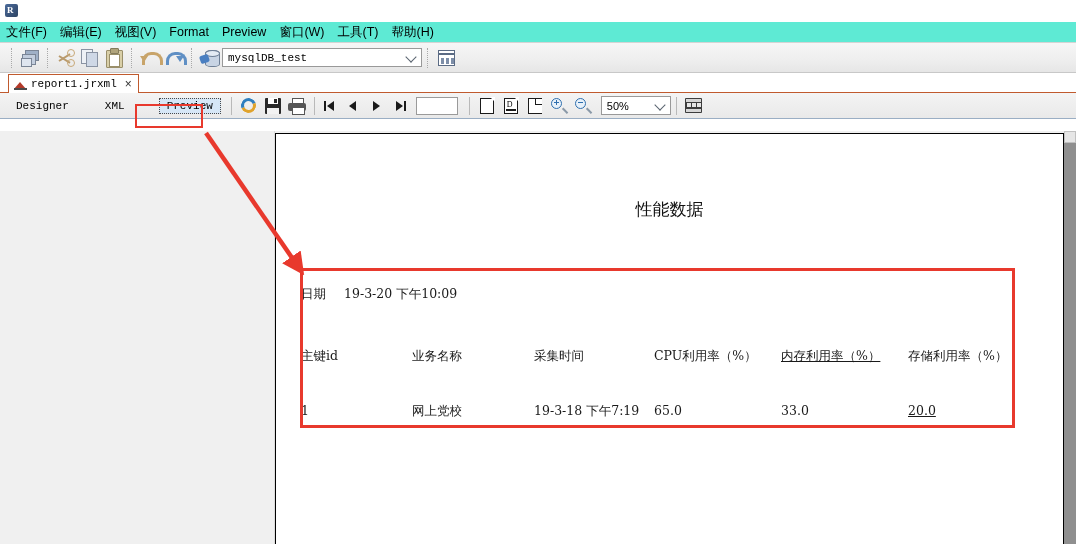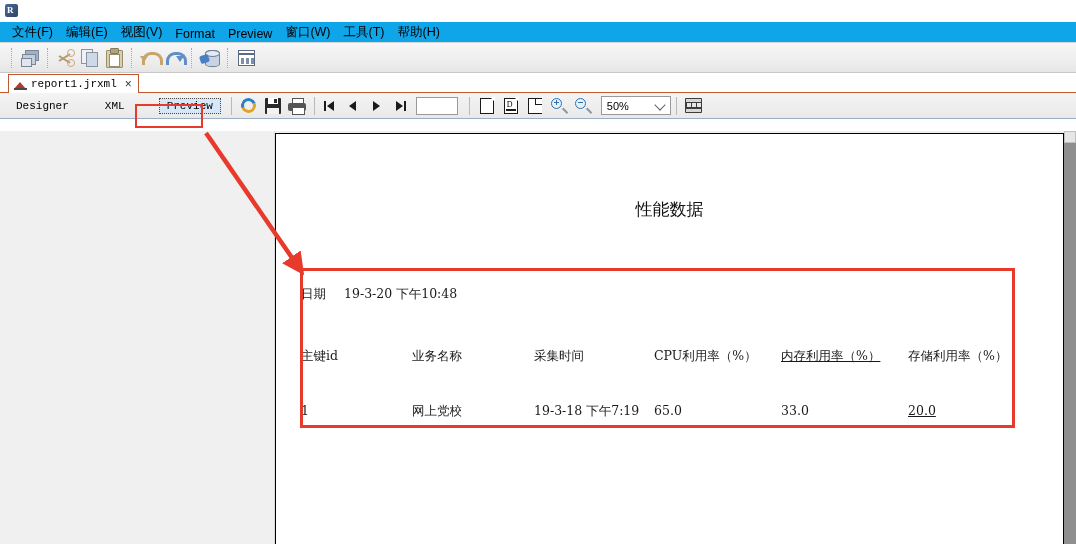--- a/index.html
+++ b/index.html
@@ -51,24 +51,23 @@
   }
   #app-title {
     font-size: 12.5px;
     color: #000;
     font-family: "Liberation Sans", sans-serif;
   }
 
   
   #menubar {
     height: 21px;
-    background: #0ea5e9;
+    background: #5eead4;
     display: flex;
-    align-items: flex-end;
-    padding-left: 6px;
+    align-items: center;
     box-sizing: border-box;
     border-bottom: 1px solid #d4d4d4;
   }
   .menu-item {
     font-size: 12.5px;
     padding: 1px 7px 1px 6px;
     color: #000;
     white-space: nowrap;
     cursor: default;
     font-family: "Liberation Sans", sans-serif;
@@ -454,20 +453,24 @@
       </span>
   </div>
   <div class="tb-sep"></div>
   <div class="tb-btn">
     <span class="icn-db">
       <span class="cyl"></span>
         <span class="cyltop"></span>
         <span class="plug"></span>
     </span>
   </div>
+  <div class="combo" id="db-combo">
+    <span title="mysqlDB_test">mysqlDB_test</span>
+    <span class="caret"></span>
+  </div>
   <div class="tb-sep"></div>
   <div class="tb-btn">
     <span class="icn-report-grid"></span>
   </div>
 </div>
 
 <div id="tabstrip">
   <div id="doc-tab">
     <span class="tab-doc-icon">
         <span class="tri"></span>
@@ -570,21 +573,21 @@
   </div>
 </div>
 
 <div id="workspace">
   <div id="left-pad"></div>
 
   <div id="report-page">
     <div id="report-title">性能数据</div>
 
     <div class="rpt-text" style="left:25px; top:152px;">日期</div>
-    <div class="rpt-text" style="left:68px; top:152px;">19-3-20 下午10:48</div>
+    <div class="rpt-text" style="left:68px; top:152px;">19-3-20 下午10:09</div>
 
     <div class="rpt-text" style="left:25px; top:214px;">主键id</div>
     <div class="rpt-text" style="left:136px; top:214px;">业务名称</div>
     <div class="rpt-text" style="left:258px; top:214px;">采集时间</div>
     <div class="rpt-text" style="left:378px; top:214px;">CPU利用率（%）</div>
     <div class="rpt-text" style="left:505px; top:214px;text-decoration:underline;">内存利用率（%）</div>
     <div class="rpt-text" style="left:632px; top:214px;">存储利用率（%）</div>
 
     <div class="rpt-text" style="left:25px; top:269px;">1</div>
     <div class="rpt-text" style="left:136px; top:269px;">网上党校</div>

